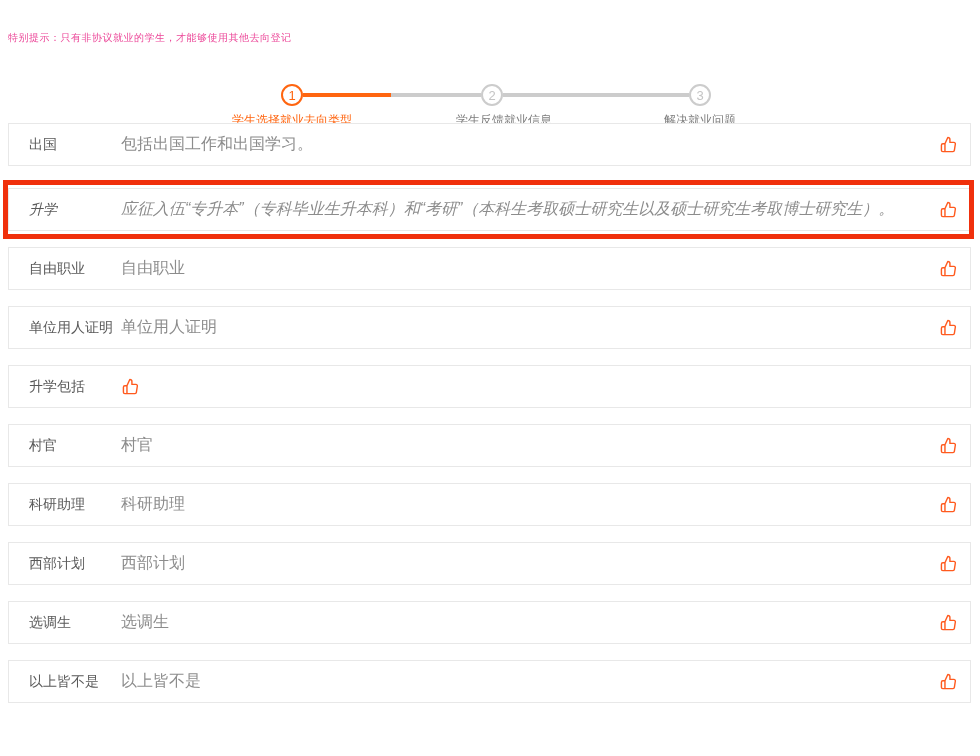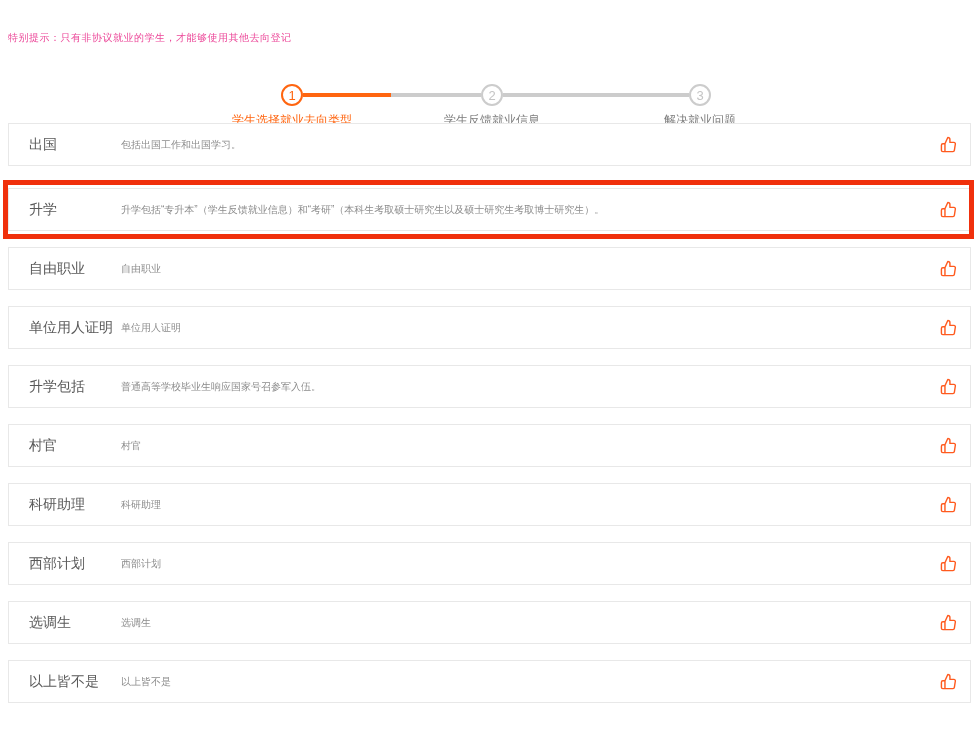--- a/index.html
+++ b/index.html
@@ -18,30 +18,30 @@
     display: flex; align-items: center; justify-content: center; z-index: 2; }
   .step-circle.active { border-color: #ff6510; color: #ff6510; }
   .c1 { left: 281px; } .c2 { left: 481px; } .c3 { left: 689px; }
   .connector { position: absolute; top: 55px; height: 4px; background: #cccccc; z-index: 1; }
   .connector.seg-a { left: 303px; width: 88px; background: #ff6510; }
   .connector.seg-b { left: 391px; width: 90px; }
   .connector.seg-c { left: 503px; width: 186px; }
   .step-label { position: absolute; top: 74px; transform: translateX(-50%); font-size: 12px;
     color: #7d7d7d; white-space: nowrap; }
   .step-label.active { color: #ff6510; }
-  .l1 { left: 292px; } .l2 { left: 492px; } .l3 { left: 700px; }
+  .l1 { left: 292px; } .l2 { left: 504px; } .l3 { left: 700px; }
 
   
   .options-list { position: absolute; top: 123px; left: 8px; right: 9px; }
   .row { position: relative; height: 43px; border: 1px solid #e8e8e8; background: #fff;
     margin-bottom: 16px; display: flex; align-items: center; }
-  .row.highlighted { margin-top: 22px; }
+  .row.highlighted { margin-top: 22px; font-style: italic; }
   .row-title { flex: 0 0 112px; padding-left: 20px; font-size: 14px; color: #595959;
     white-space: nowrap; }
-  .row-desc { flex: 1 1 auto; font-size: 10px; color: #8c8c8c; white-space: nowrap;
+  .row-desc { flex: 1 1 auto; font-size: 16px; color: #8c8c8c; white-space: nowrap;
     overflow: hidden; }
   .row-select { flex: 0 0 auto; margin-right: 13px; width: 18px; height: 18px;
     background: none; border: none; cursor: pointer; padding: 0; display: flex;
     align-items: center; justify-content: center; }
   .row-select svg { width: 17px; height: 17px; stroke: #ff5a1e; fill: none;
     stroke-width: 2; stroke-linecap: round; stroke-linejoin: round; }
 
   
   .red-box { position: absolute; left: -6px; right: -4px; top: -9px; bottom: -9px;
     border: 5px solid #f0300c; pointer-events: none; display: none; z-index: 3; }
@@ -82,21 +82,21 @@
         <svg viewBox="0 0 24 24" aria-hidden="true">
           <path d="M14 9V5a3 3 0 0 0-3-3l-4 9v11h11.28a2 2 0 0 0 2-1.7l1.38-9a2 2 0 0 0-2-2.3zM7 22H4a2 2 0 0 1-2-2v-7a2 2 0 0 1 2-2h3"></path>
         </svg>
       </span>
     </button>
   </div>
 
   <div class="row highlighted">
     <div class="red-box"></div>
     <div class="row-title">升学</div>
-    <div class="row-desc">升学包括“专升本”（学生反馈就业信息）和“考研”（本科生考取硕士研究生以及硕士研究生考取博士研究生）。</div>
+    <div class="row-desc">应征入伍“专升本”（专科毕业生升本科）和“考研”（本科生考取硕士研究生以及硕士研究生考取博士研究生）。</div>
     <button class="row-select">
       <span style="display:flex;">
         <svg viewBox="0 0 24 24" aria-hidden="true">
           <path d="M14 9V5a3 3 0 0 0-3-3l-4 9v11h11.28a2 2 0 0 0 2-1.7l1.38-9a2 2 0 0 0-2-2.3zM7 22H4a2 2 0 0 1-2-2v-7a2 2 0 0 1 2-2h3"></path>
         </svg>
       </span>
     </button>
   </div>
 
 
@@ -122,21 +122,20 @@
         <svg viewBox="0 0 24 24" aria-hidden="true">
           <path d="M14 9V5a3 3 0 0 0-3-3l-4 9v11h11.28a2 2 0 0 0 2-1.7l1.38-9a2 2 0 0 0-2-2.3zM7 22H4a2 2 0 0 1-2-2v-7a2 2 0 0 1 2-2h3"></path>
         </svg>
       </span>
     </button>
   </div>
 
   <div class="row">
 
     <div class="row-title">升学包括</div>
-    <div class="row-desc">普通高等学校毕业生响应国家号召参军入伍。</div>
     <button class="row-select">
       <span style="display:flex;">
         <svg viewBox="0 0 24 24" aria-hidden="true">
           <path d="M14 9V5a3 3 0 0 0-3-3l-4 9v11h11.28a2 2 0 0 0 2-1.7l1.38-9a2 2 0 0 0-2-2.3zM7 22H4a2 2 0 0 1-2-2v-7a2 2 0 0 1 2-2h3"></path>
         </svg>
       </span>
     </button>
   </div>
 
   <div class="row">

